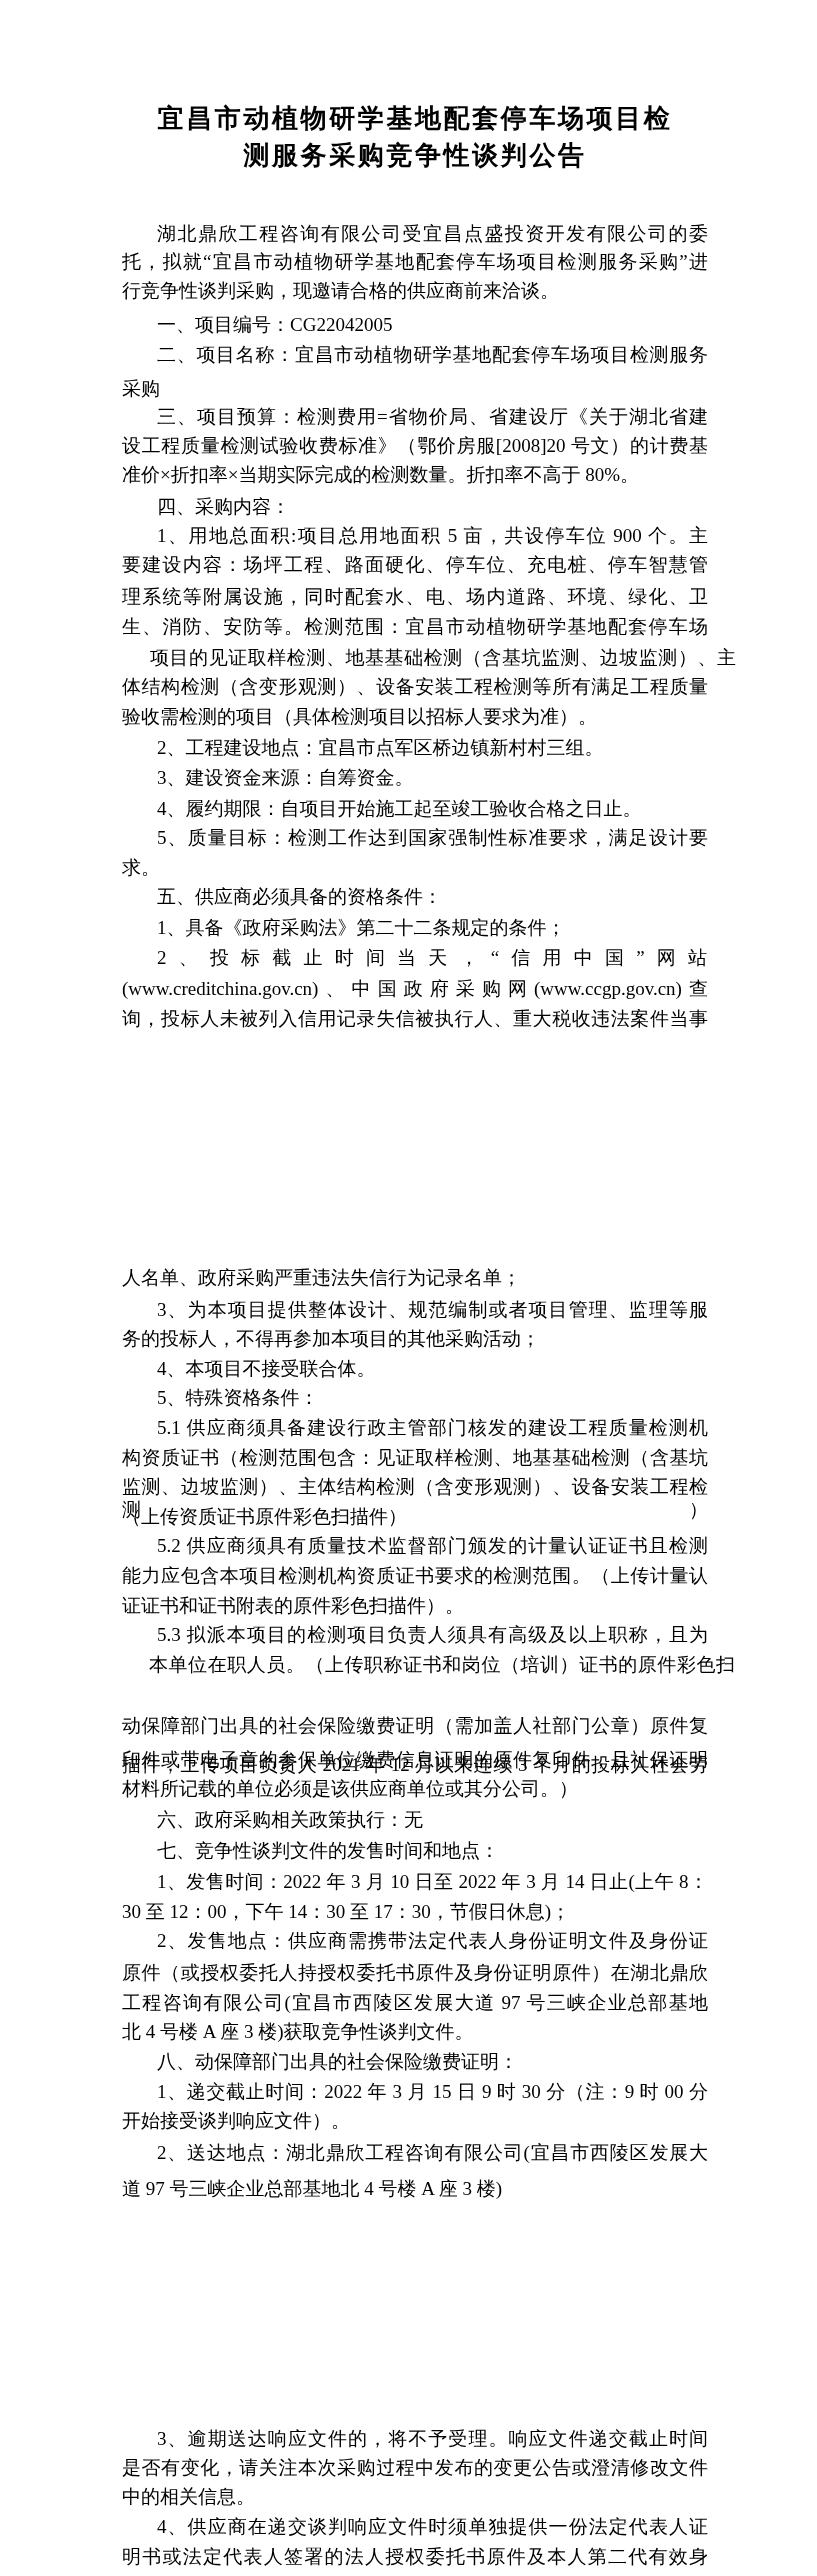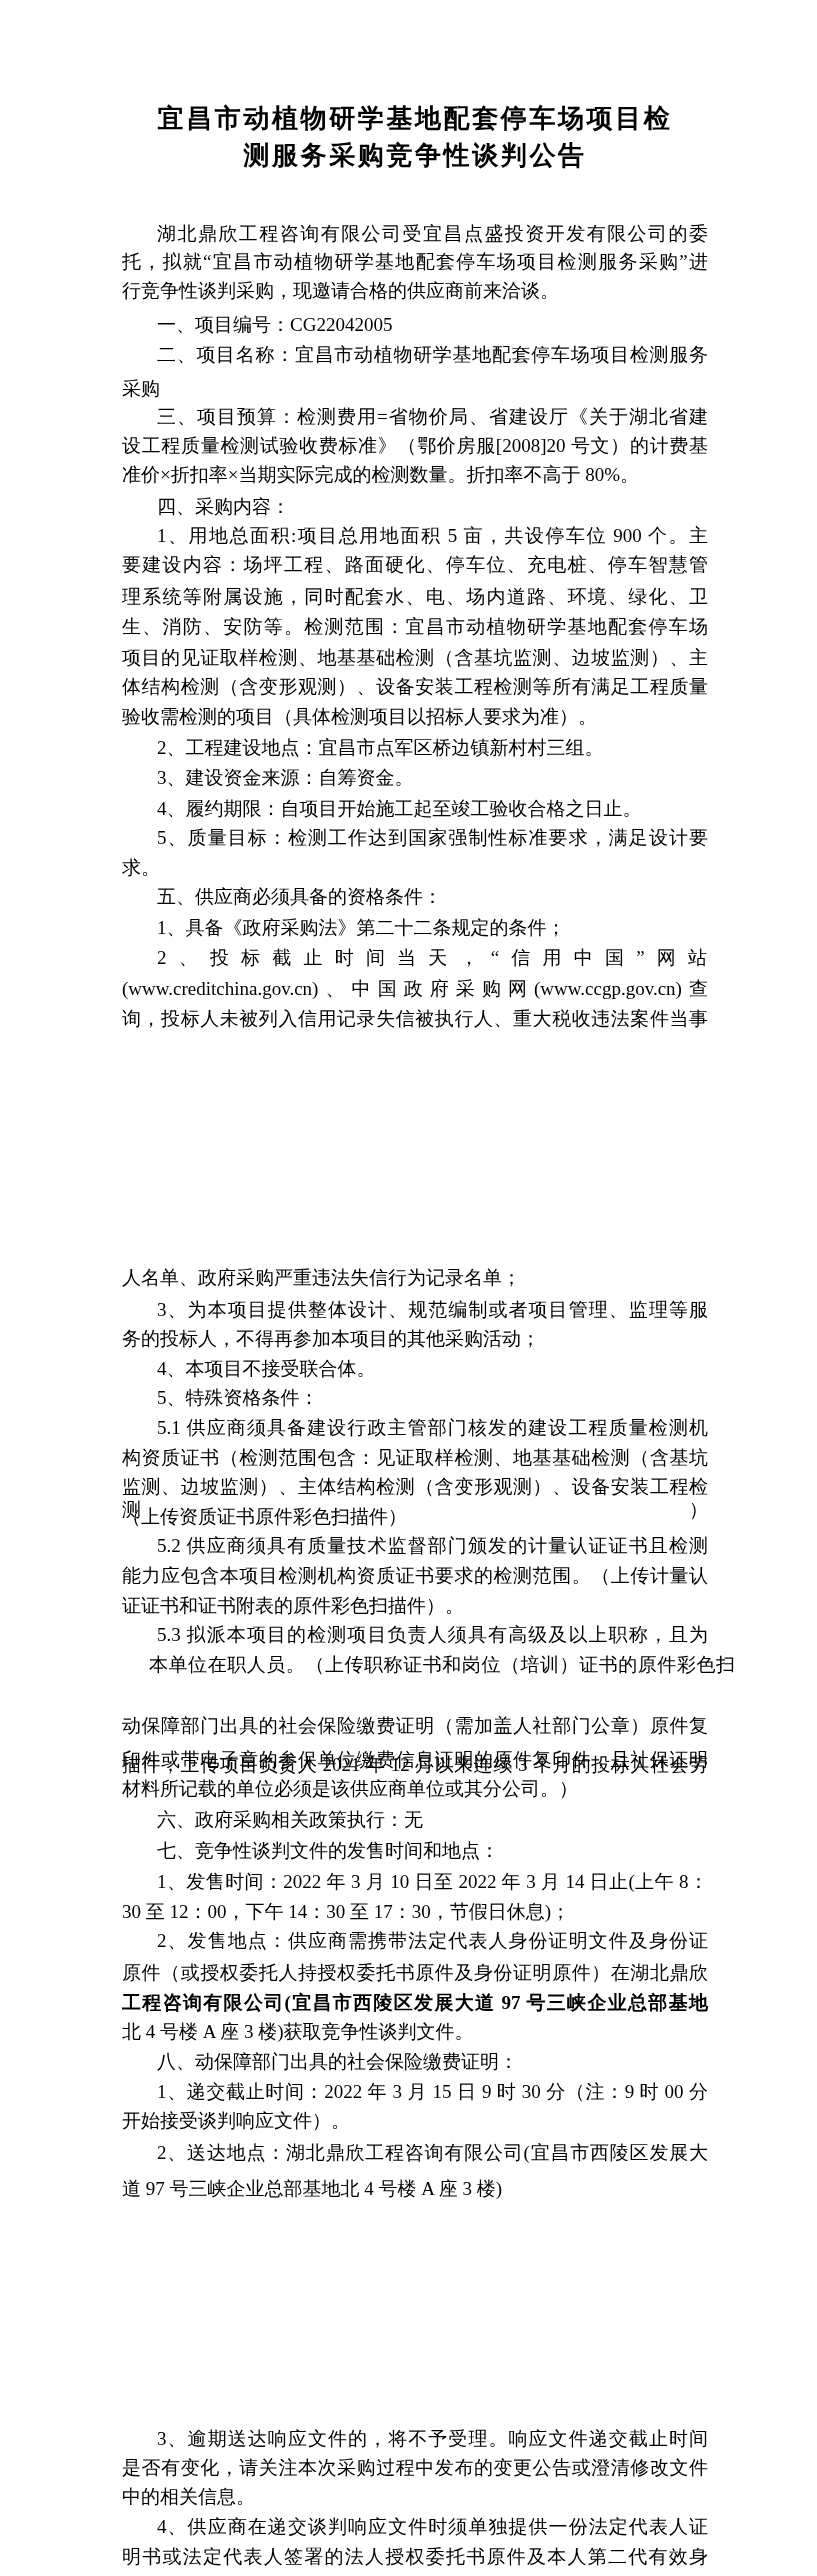--- a/index.html
+++ b/index.html
@@ -60,21 +60,21 @@
       <div class="line ji" style="top: 343px;">二、项目名称：宜昌市动植物研学基地配套停车场项目检测服务</div>
       <div class="line ll" style="top: 377px;">采购</div>
       <div class="line ji" style="top: 405px;">三、项目预算：检测费用=省物价局、省建设厅《关于湖北省建</div>
       <div class="line jl" style="top: 434px;">设工程质量检测试验收费标准》（鄂价房服[2008]20 号文）的计费基</div>
       <div class="line ll" style="top: 463px;">准价×折扣率×当期实际完成的检测数量。折扣率不高于 80%。</div>
       <div class="line li" style="top: 495px;">四、采购内容：</div>
       <div class="line ji" style="top: 524px;">1、用地总面积:项目总用地面积 5 亩，共设停车位 900 个。主</div>
       <div class="line jl" style="top: 553px;">要建设内容：场坪工程、路面硬化、停车位、充电桩、停车智慧管</div>
       <div class="line jl" style="top: 585px;">理系统等附属设施，同时配套水、电、场内道路、环境、绿化、卫</div>
       <div class="line jl" style="top: 615px;">生、消防、安防等。检测范围：宜昌市动植物研学基地配套停车场</div>
-      <div class="line jl" style="top: 646px;">项目的见证取样检测、地基基础检测（含基坑监测、边坡监测）、主</div>
+      <div class="line jl" style="top: 646px; margin-left: 28px;">项目的见证取样检测、地基基础检测（含基坑监测、边坡监测）、主</div>
       <div class="line jl" style="top: 675px;">体结构检测（含变形观测）、设备安装工程检测等所有满足工程质量</div>
       <div class="line ll" style="top: 705px;">验收需检测的项目（具体检测项目以招标人要求为准）。</div>
       <div class="line li" style="top: 736px;">2、工程建设地点：宜昌市点军区桥边镇新村村三组。</div>
       <div class="line li" style="top: 766px;">3、建设资金来源：自筹资金。</div>
       <div class="line li" style="top: 797px;">4、履约期限：自项目开始施工起至竣工验收合格之日止。</div>
       <div class="line ji" style="top: 826px;">5、质量目标：检测工作达到国家强制性标准要求，满足设计要</div>
       <div class="line ll" style="top: 856px;">求。</div>
       <div class="line li" style="top: 885px;">五、供应商必须具备的资格条件：</div>
       <div class="line li" style="top: 916px;">1、具备《政府采购法》第二十二条规定的条件；</div>
       <div class="line sp" style="top: 946px;">2、投标截止时间当天，“信用中国”网站</div>
@@ -97,21 +97,21 @@
       <div class="line jl" style="top: 1753px;">描件；上传项目负责人 2021 年 12 月以来连续 3 个月的投标人社会劳</div>
       <div class="line jl" style="top: 1714px;">动保障部门出具的社会保险缴费证明（需加盖人社部门公章）原件复</div>
       <div class="line jl" style="top: 1748px;">印件或带电子章的参保单位缴费信息证明的原件复印件，且社保证明</div>
       <div class="line ll" style="top: 1777px;">材料所记载的单位必须是该供应商单位或其分公司。）</div>
       <div class="line li" style="top: 1808px;">六、政府采购相关政策执行：无</div>
       <div class="line li" style="top: 1839px;">七、竞争性谈判文件的发售时间和地点：</div>
       <div class="line ji" style="top: 1870px;">1、发售时间：2022 年 3 月 10 日至 2022 年 3 月 14 日止(上午 8：</div>
       <div class="line ll" style="top: 1900px;">30 至 12：00，下午 14：30 至 17：30，节假日休息)；</div>
       <div class="line ji" style="top: 1929px;">2、发售地点：供应商需携带法定代表人身份证明文件及身份证</div>
       <div class="line jl" style="top: 1961px;">原件（或授权委托人持授权委托书原件及身份证明原件）在湖北鼎欣</div>
-      <div class="line jl" style="top: 1991px; font-weight: bold;">工程咨询有限公司(宜昌市西陵区发展大道 97 号三峡企业总部基地</div>
+      <div class="line jl" style="top: 1991px;">工程咨询有限公司(宜昌市西陵区发展大道 97 号三峡企业总部基地</div>
       <div class="line ll" style="top: 2020px;">北 4 号楼 A 座 3 楼)获取竞争性谈判文件。</div>
       <div class="line li" style="top: 2050px;">八、动保障部门出具的社会保险缴费证明：</div>
       <div class="line ji" style="top: 2080px;">1、递交截止时间：2022 年 3 月 15 日 9 时 30 分（注：9 时 00 分</div>
       <div class="line ll" style="top: 2109px;">开始接受谈判响应文件）。</div>
       <div class="line ji" style="top: 2141px;">2、送达地点：湖北鼎欣工程咨询有限公司(宜昌市西陵区发展大</div>
       <div class="line ll" style="top: 2177px;">道 97 号三峡企业总部基地北 4 号楼 A 座 3 楼)</div>
       <div class="line ji" style="top: 2427px;">3、逾期送达响应文件的，将不予受理。响应文件递交截止时间</div>
       <div class="line jl" style="top: 2456px;">是否有变化，请关注本次采购过程中发布的变更公告或澄清修改文件</div>
       <div class="line ll" style="top: 2485px;">中的相关信息。</div>
       <div class="line ji" style="top: 2515px;">4、供应商在递交谈判响应文件时须单独提供一份法定代表人证</div>

